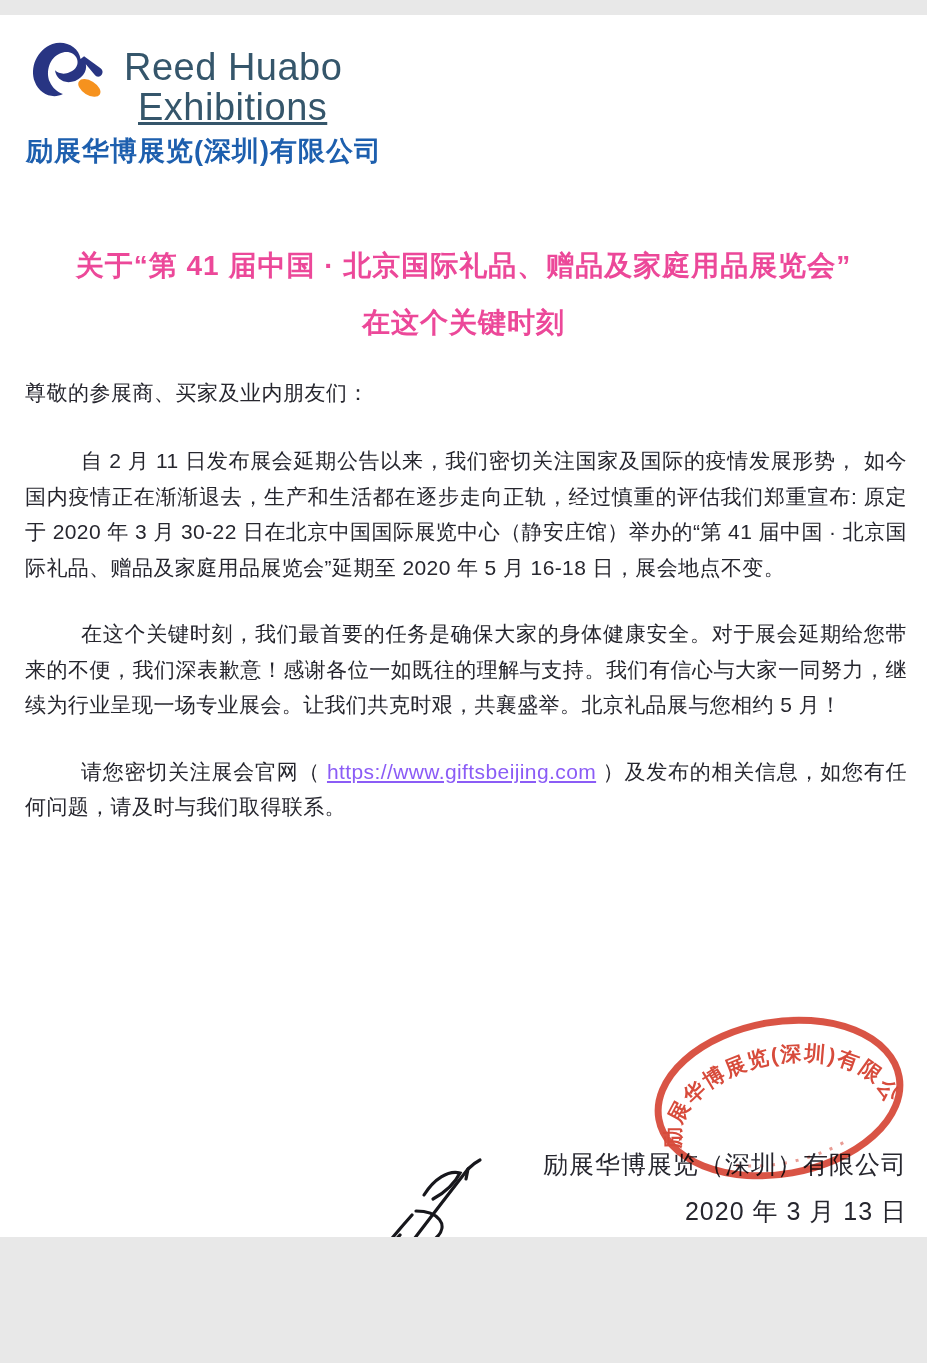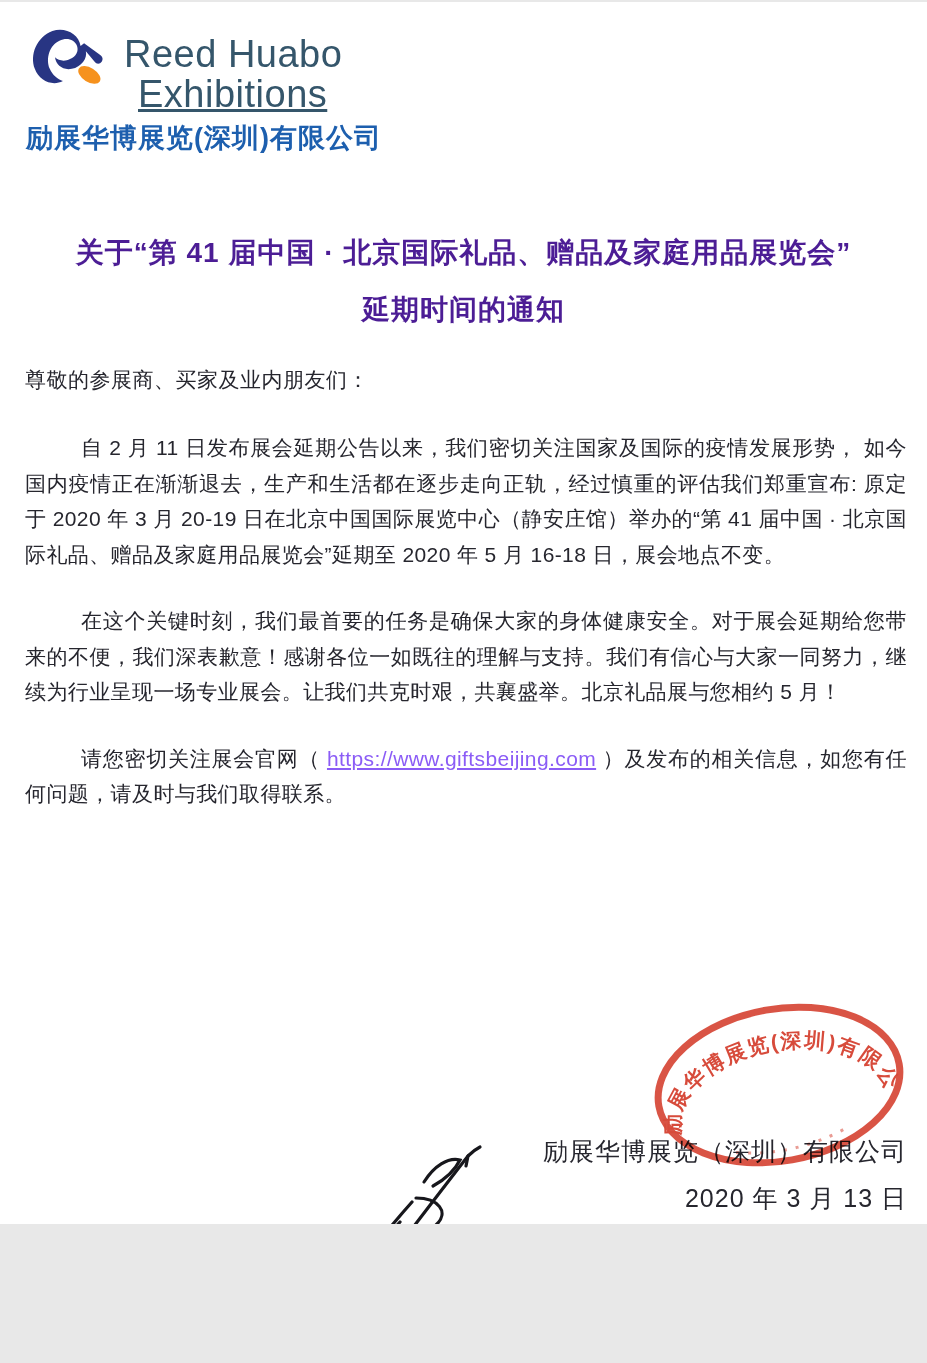--- a/index.html
+++ b/index.html
@@ -1,40 +1,40 @@
 <!DOCTYPE html>
 <html><head>
 <meta charset="utf-8">
 <style>
   * { margin:0; padding:0; box-sizing:border-box; }
   html,body { background:#e8e8e8; }
   body { font-family:"Liberation Sans","DejaVu Sans",sans-serif; }
   .page {
-    position:relative; width:927px; height:1222px; margin:2px auto;
+    position:relative; width:927px; height:1222px; margin:15px auto;
     background:#ffffff; overflow:hidden; color:#26262e;
   }
 
   
   .logo-block { position:absolute; top:14px; left:26px; }
   .logo-row { display:flex; align-items:flex-start; }
   .logo-mark { width:88px; height:88px; flex:0 0 auto; }
   .brand-text {
     margin-left:10px; margin-top:18px;
     color:#35566b; font-size:38px; line-height:40px; letter-spacing:0.5px;
   }
   .brand-text .l2 { margin-left:14px;text-decoration:underline; }
   .logo-cn {
     margin-top:6px; color:#1d5fae; font-size:27px; font-weight:bold;
     letter-spacing:1px; white-space:nowrap;
   }
 
   
   .title-block {
     position:absolute; top:222px; left:0; width:100%;
-    text-align:center; font-weight:bold; color:#4c1d95;
+    text-align:center; font-weight:bold; color:#ec4899;
     font-size:28px; line-height:57px; letter-spacing:1px;
   }
 
   
   .body-text {
     position:absolute; top:360px; left:25px; width:882px;
     font-size:21px; color:#26262e;
   }
   .salutation { line-height:35px; margin-bottom:33px; letter-spacing:0.5px; }
   .body-text p {
@@ -82,26 +82,26 @@
       <div class="brand-text">
         <div class="l1">Reed Huabo</div>
         <div class="l2">Exhibitions</div>
       </div>
     </div>
     <div class="logo-cn">励展华博展览(深圳)有限公司</div>
   </div>
 
   <div class="title-block">
     <div>关于“第 41 届中国 · 北京国际礼品、赠品及家庭用品展览会”</div>
-    <div>延期时间的通知</div>
+    <div>在这个关键时刻</div>
   </div>
 
   <div class="body-text">
     <div class="salutation">尊敬的参展商、买家及业内朋友们：</div>
-    <p>自 2 月 11 日发布展会延期公告以来，我们密切关注国家及国际的疫情发展形势， 如今国内疫情正在渐渐退去，生产和生活都在逐步走向正轨，经过慎重的评估我们郑重宣布: 原定于 2020 年 3 月 20-19 日在北京中国国际展览中心（静安庄馆）举办的“第 41 届中国 · 北京国际礼品、赠品及家庭用品展览会”延期至 2020 年 5 月 16-18 日，展会地点不变。</p>
+    <p>自 2 月 11 日发布展会延期公告以来，我们密切关注国家及国际的疫情发展形势， 如今国内疫情正在渐渐退去，生产和生活都在逐步走向正轨，经过慎重的评估我们郑重宣布: 原定于 2020 年 3 月 30-22 日在北京中国国际展览中心（静安庄馆）举办的“第 41 届中国 · 北京国际礼品、赠品及家庭用品展览会”延期至 2020 年 5 月 16-18 日，展会地点不变。</p>
     <p>在这个关键时刻，我们最首要的任务是确保大家的身体健康安全。对于展会延期给您带来的不便，我们深表歉意！感谢各位一如既往的理解与支持。我们有信心与大家一同努力，继续为行业呈现一场专业展会。让我们共克时艰，共襄盛举。北京礼品展与您相约 5 月！</p>
     <p><span>请您密切关注展会官网（ </span><a class="weblink" href="#">https://www.giftsbeijing.com</a><span> ）及发布的相关信息，如您有任何问题，请及时与我们取得联系。</span></p>
   </div>
 
   <div class="closing">
     <div>励展华博展览（深圳）有限公司</div>
     <div>2020 年 3 月 13 日</div>
   </div>
 
   <svg class="stamp" viewBox="0 0 268 186">

